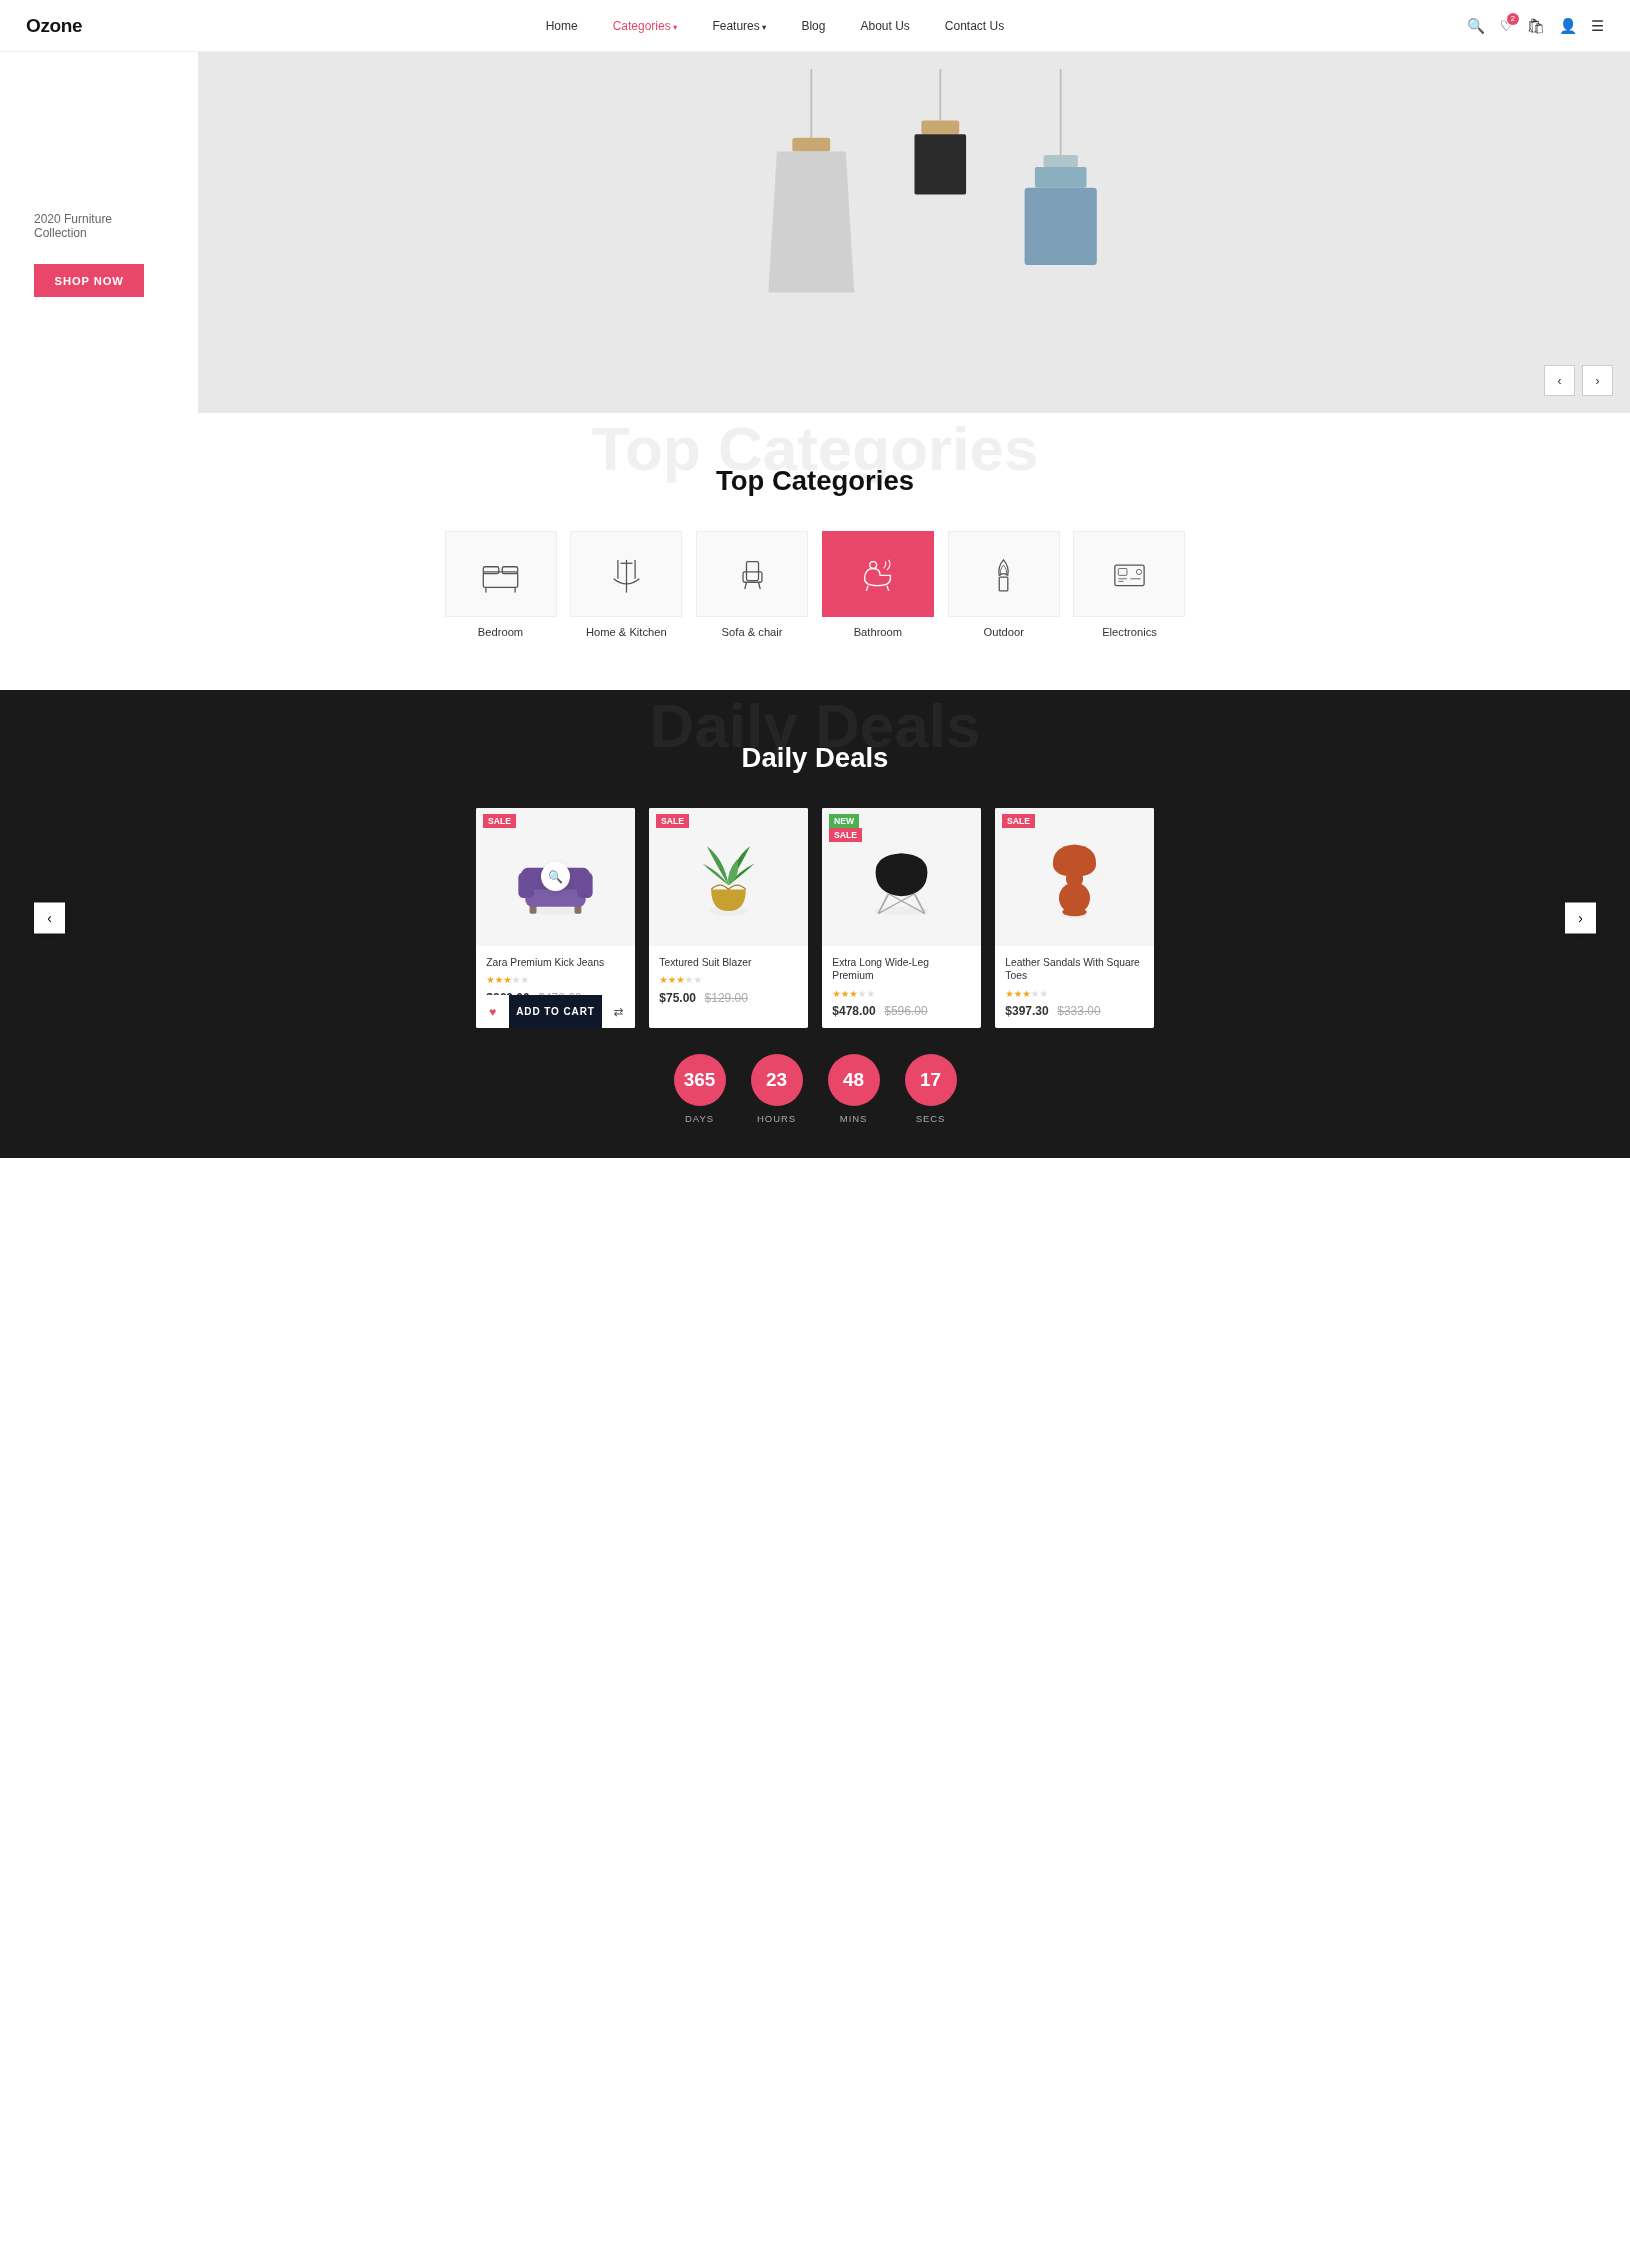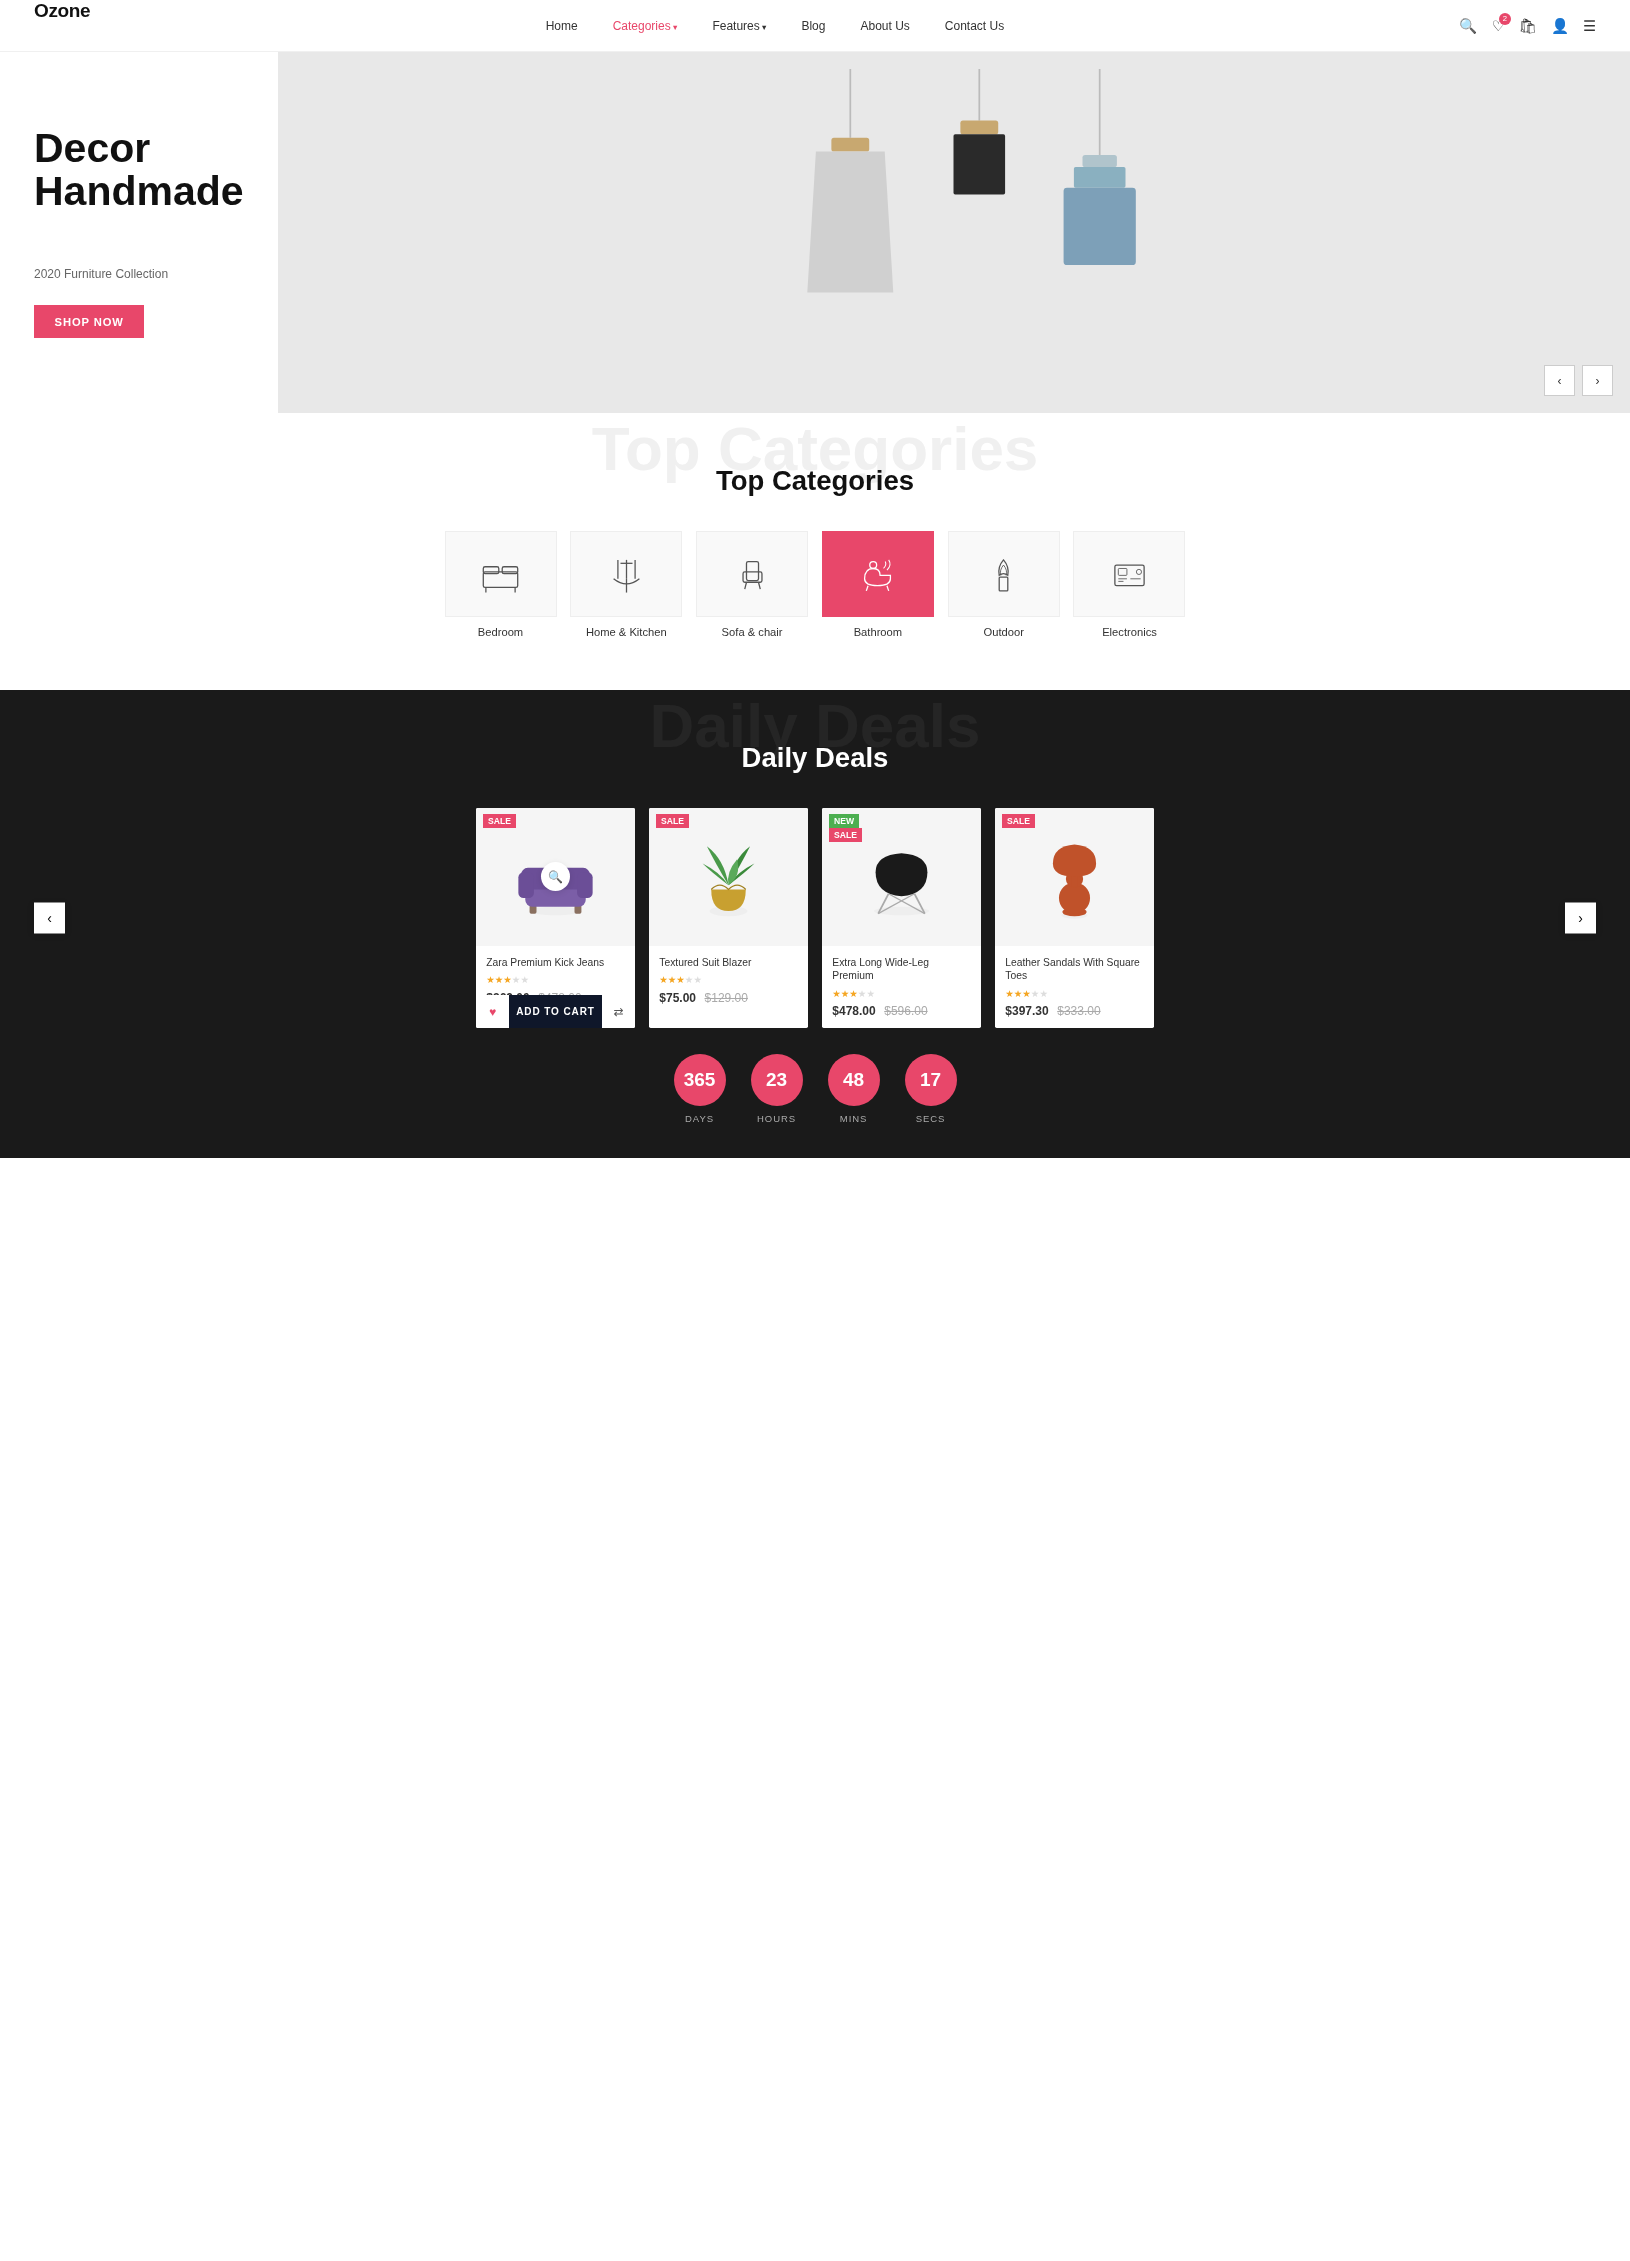--- a/index.html
+++ b/index.html
@@ -1,22 +1,23 @@
 <!DOCTYPE html>
 <html style="font-size:13.8px"><head>
   <meta charset="utf-8">
   <style>
     * { margin: 0; padding: 0; box-sizing: border-box; }
     body { font-family: 'Helvetica Neue', Arial, sans-serif; color: #333; overflow-x: hidden; }
 
     
     .navbar {
       display: flex;
+      align-items: center;
       justify-content: space-between;
-      padding: 0 34px;
+      padding: 0 26px;
       height: 52px;
       background: #fff;
       border-bottom: 0.9px solid #f0f0f0;
       position: relative;
       z-index: 100;
     }
     .nav-logo {
       font-size: 19px;
       font-weight: 800;
       color: #111;
@@ -417,21 +418,20 @@
       <span class="wishlist-badge">2</span>
     </button>
     <button class="nav-icon-btn">🛍</button>
     <button class="nav-icon-btn">👤</button>
     <button class="nav-icon-btn">☰</button>
   </div>
 </nav>
 
 <section class="hero">
   <div class="hero-text">
-    <h1 class="hero-title">Decor<br>Handmade</h1>
     <p class="hero-subtitle">2020 Furniture Collection</p>
     <button class="hero-btn">SHOP NOW</button>
   </div>
   <div class="hero-image-area">
 
     <svg width="499" height="344" viewBox="0 0 580 400">
 
       <line x1="170" y1="0" x2="170" y2="80" stroke="#bbb" stroke-width="2"></line>
       <rect x="148" y="80" width="44" height="16" rx="3" fill="#c8a870"></rect>
       <polygon points="130,96 210,96 220,260 120,260" fill="#d0d0d0"></polygon>

